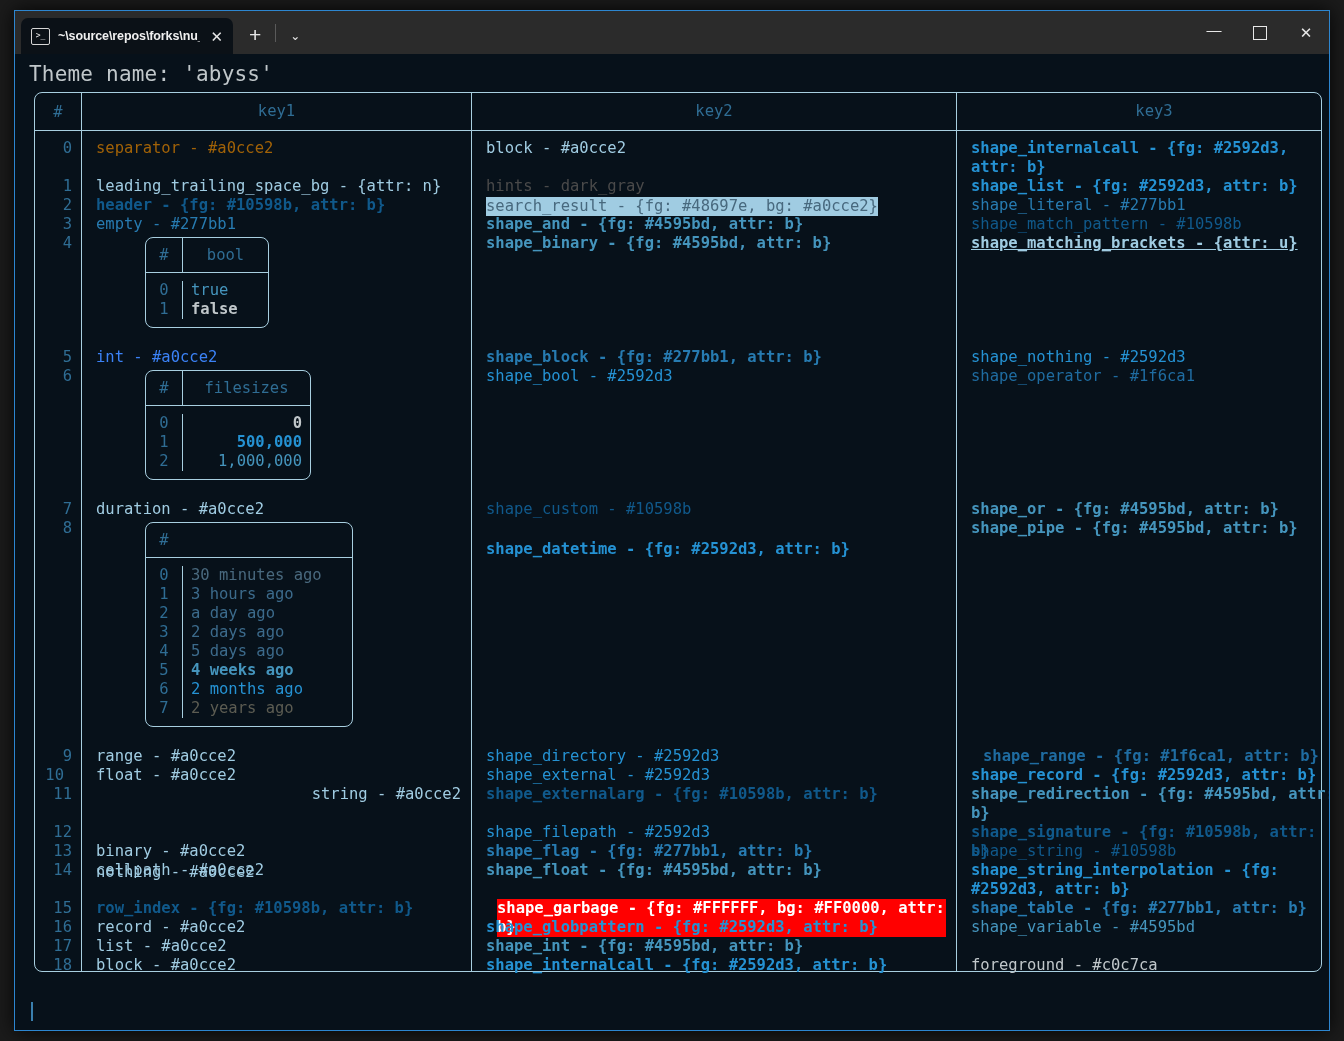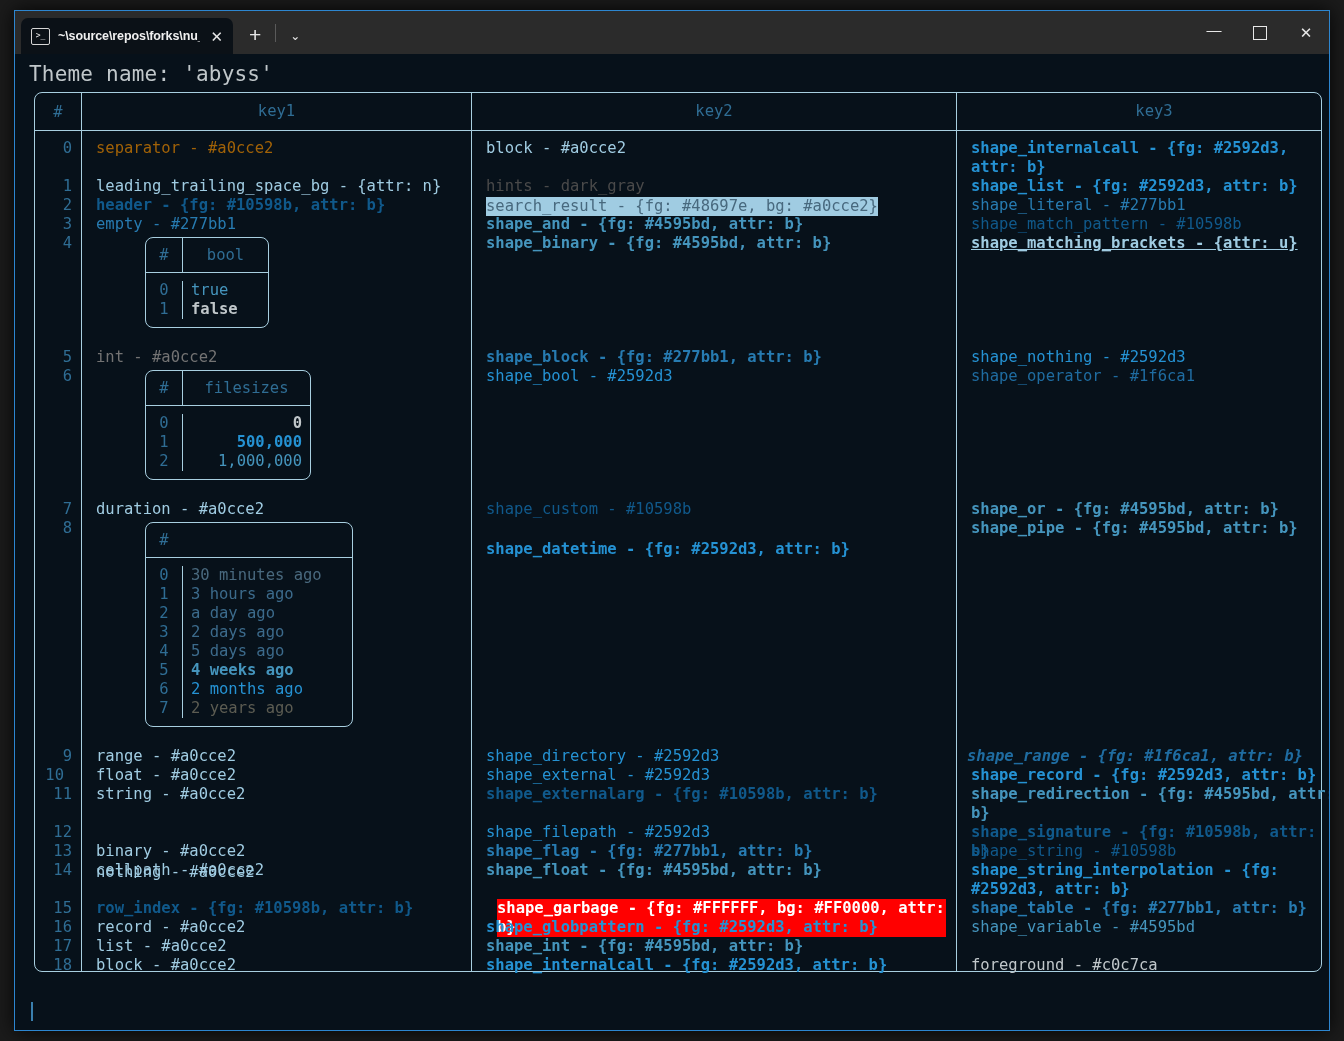--- a/index.html
+++ b/index.html
@@ -169,25 +169,25 @@
               <div class="idxcell" style="position: absolute; top: 768px; right: 0px; left: 0px;">15</div>
               <div class="idxcell" style="position: absolute; top: 787px; right: 0px; left: 0px;">16</div>
               <div class="idxcell" style="position: absolute; top: 806px; right: 0px; left: 0px;">17</div>
               <div class="idxcell" style="position: absolute; top: 825px; right: 0px; left: 0px;">18</div>
             </div>
           <div class="col-k w1" id="col-k1" style="position: relative;">
               <div class="line" style="color: #a16207; position: absolute; top: 8px; left: 14px; right: 14px;">separator - #a0cce2</div>
               <div class="line" style="color: rgb(160, 204, 226); position: absolute; top: 46px; left: 14px; right: 10px;">leading_trailing_space_bg - {attr: n}</div>
               <div class="line" style="color: rgb(16, 89, 139); font-weight: bold; position: absolute; top: 65px; left: 14px; right: 10px;">header - {fg: #10598b, attr: b}</div>
               <div class="line" style="color: rgb(39, 123, 177); position: absolute; top: 84px; left: 14px; right: 10px;">empty - #277bb1</div>
-              <div class="line" style="color: #737373; position: absolute; top: 217px; left: 14px; right: 10px;">int - #a0cce2</div>
+              <div class="line" style="color: #3b82f6; position: absolute; top: 217px; left: 14px; right: 10px;">int - #a0cce2</div>
               <div class="line" style="color: rgb(160, 204, 226); position: absolute; top: 369px; left: 14px; right: 10px;">duration - #a0cce2</div>
               <div class="line" style="color: rgb(160, 204, 226); position: absolute; top: 616px; left: 14px; right: 10px;">range - #a0cce2</div>
               <div class="line" style="color: rgb(160, 204, 226); position: absolute; top: 635px; left: 14px; right: 10px;">float - #a0cce2</div>
-              <div class="line" style="color: rgb(160, 204, 226); position: absolute; top: 654px; left: 14px; right: 10px;">string - #a0cce2</div>
+              <div class="line" style="color: rgb(160, 204, 226); position: absolute; top: 654px; left: 14px; right: 10px; text-align: right;">string - #a0cce2</div>
               <div class="line" style="color: rgb(160, 204, 226); position: absolute; top: 692px; left: 14px; right: 10px; margin-top: 40px;">nothing - #a0cce2</div>
               <div class="line" style="color: rgb(160, 204, 226); position: absolute; top: 711px; left: 14px; right: 10px;">binary - #a0cce2</div>
               <div class="line" style="color: rgb(160, 204, 226); position: absolute; top: 730px; left: 14px; right: 10px;">cellpath - #a0cce2</div>
               <div class="line" style="color: rgb(16, 89, 139); font-weight: bold; position: absolute; top: 768px; left: 14px; right: 10px;">row_index - {fg: #10598b, attr: b}</div>
               <div class="line" style="color: rgb(160, 204, 226); position: absolute; top: 787px; left: 14px; right: 10px;">record - #a0cce2</div>
               <div class="line" style="color: rgb(160, 204, 226); position: absolute; top: 806px; left: 14px; right: 10px;">list - #a0cce2</div>
               <div class="line" style="color: rgb(160, 204, 226); position: absolute; top: 825px; left: 14px; right: 10px;">block - #a0cce2</div>
               <div class="itable" style="position: absolute; top: 103px; left: 63px;">
                 <div class="ibox">
                   <div class="irow ihead">
@@ -294,21 +294,21 @@
           <div class="col-k w3" id="col-k3" style="position: relative;">
               <div class="line" style="color: rgb(37, 146, 211); font-weight: bold; position: absolute; top: 8px; left: 14px; right: 10px;">shape_internalcall - {fg: #2592d3, attr: b}</div>
               <div class="line" style="color: rgb(37, 146, 211); font-weight: bold; position: absolute; top: 46px; left: 14px; right: 10px;">shape_list - {fg: #2592d3, attr: b}</div>
               <div class="line" style="color: rgb(39, 123, 177); position: absolute; top: 65px; left: 14px; right: 10px;">shape_literal - #277bb1</div>
               <div class="line" style="color: rgb(16, 89, 139); position: absolute; top: 84px; left: 14px; right: 10px;">shape_match_pattern - #10598b</div>
               <div class="line" style="color: rgb(160, 204, 226); font-weight: bold; text-decoration: underline; position: absolute; top: 103px; left: 14px; right: 10px;">shape_matching_brackets - {attr: u}</div>
               <div class="line" style="color: rgb(37, 146, 211); position: absolute; top: 217px; left: 14px; right: 10px;">shape_nothing - #2592d3</div>
               <div class="line" style="color: rgb(31, 108, 161); position: absolute; top: 236px; left: 14px; right: 10px;">shape_operator - #1f6ca1</div>
               <div class="line" style="color: rgb(69, 149, 189); font-weight: bold; position: absolute; top: 369px; left: 14px; right: 10px;">shape_or - {fg: #4595bd, attr: b}</div>
               <div class="line" style="color: rgb(69, 149, 189); font-weight: bold; position: absolute; top: 388px; left: 14px; right: 10px;">shape_pipe - {fg: #4595bd, attr: b}</div>
-              <div class="line" style="color: rgb(31, 108, 161); font-weight: bold; position: absolute; top: 616px; left: 10px; right: 10px; font-style: italic;">shape_range - {fg: #1f6ca1, attr: b}</div>
+              <div class="line" style="color: rgb(31, 108, 161); font-weight: bold; position: absolute; top: 616px; left: 26px; right: 10px;">shape_range - {fg: #1f6ca1, attr: b}</div>
               <div class="line" style="color: rgb(37, 146, 211); font-weight: bold; position: absolute; top: 635px; left: 14px; right: 10px;">shape_record - {fg: #2592d3, attr: b}</div>
               <div class="line" style="color: rgb(69, 149, 189); font-weight: bold; position: absolute; top: 654px; left: 14px; right: 10px;">shape_redirection - {fg: #4595bd, attr: b}</div>
               <div class="line" style="color: rgb(16, 89, 139); font-weight: bold; position: absolute; top: 692px; left: 14px; right: 10px;">shape_signature - {fg: #10598b, attr: b}</div>
               <div class="line" style="color: rgb(16, 89, 139); position: absolute; top: 711px; left: 14px; right: 10px;">shape_string - #10598b</div>
               <div class="line" style="color: rgb(37, 146, 211); font-weight: bold; position: absolute; top: 730px; left: 14px; right: 10px;">shape_string_interpolation - {fg: #2592d3, attr: b}</div>
               <div class="line" style="color: rgb(39, 123, 177); font-weight: bold; position: absolute; top: 768px; left: 14px; right: 10px;">shape_table - {fg: #277bb1, attr: b}</div>
               <div class="line" style="color: rgb(69, 149, 189); position: absolute; top: 787px; left: 14px; right: 10px;">shape_variable - #4595bd</div>
               <div class="line" style="color: rgb(192, 199, 202); position: absolute; top: 825px; left: 14px; right: 10px;">foreground - #c0c7ca</div>
             </div>
         </div>

